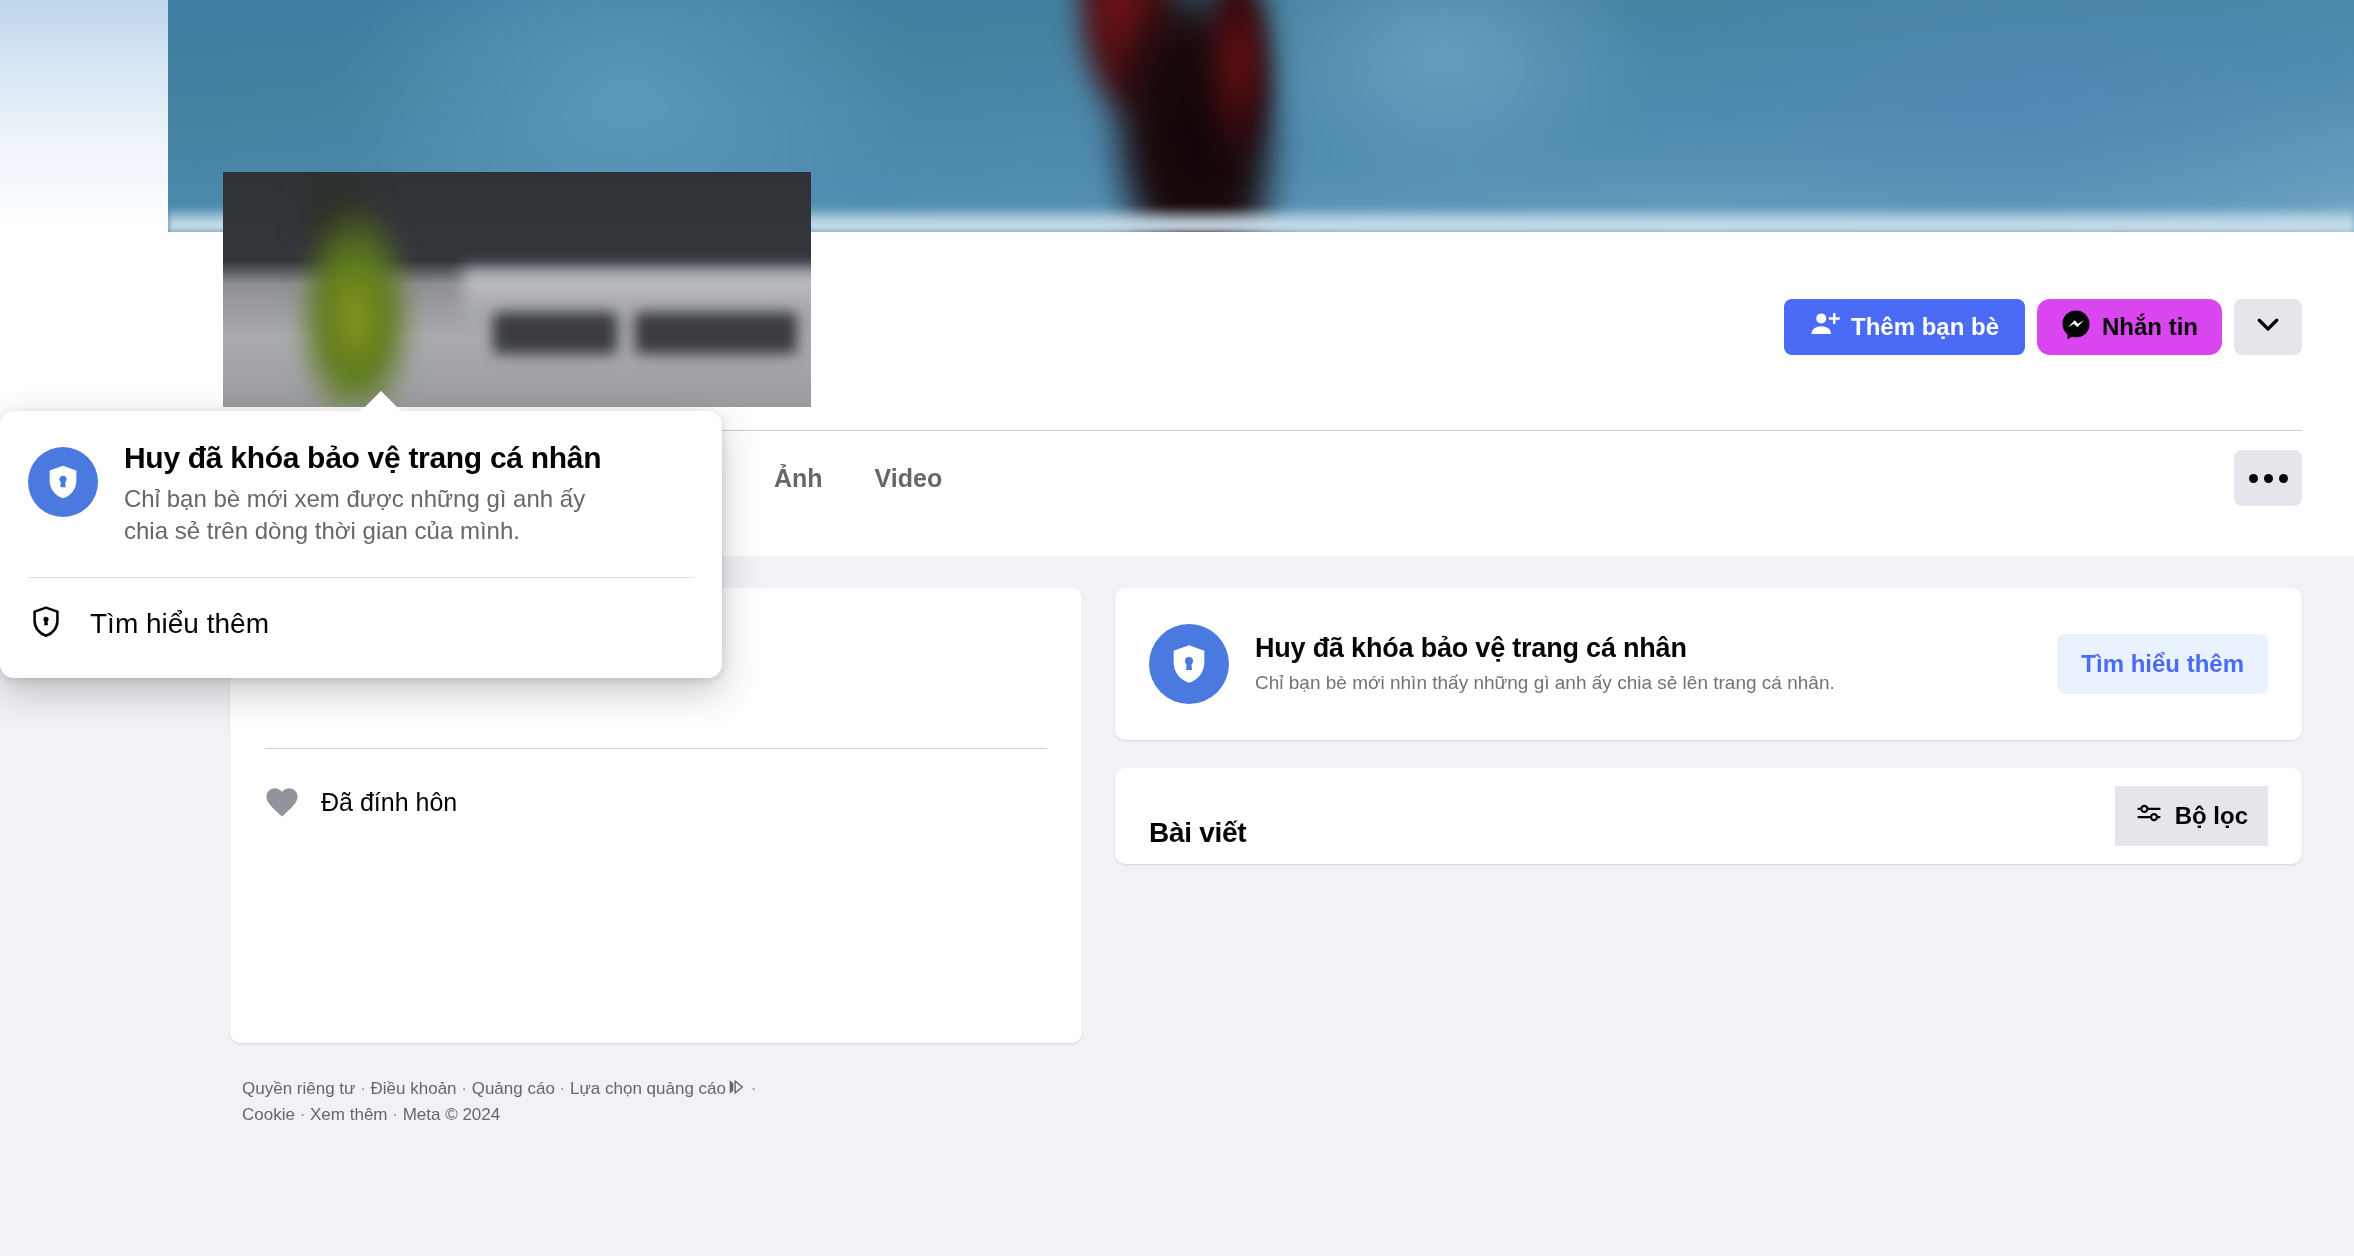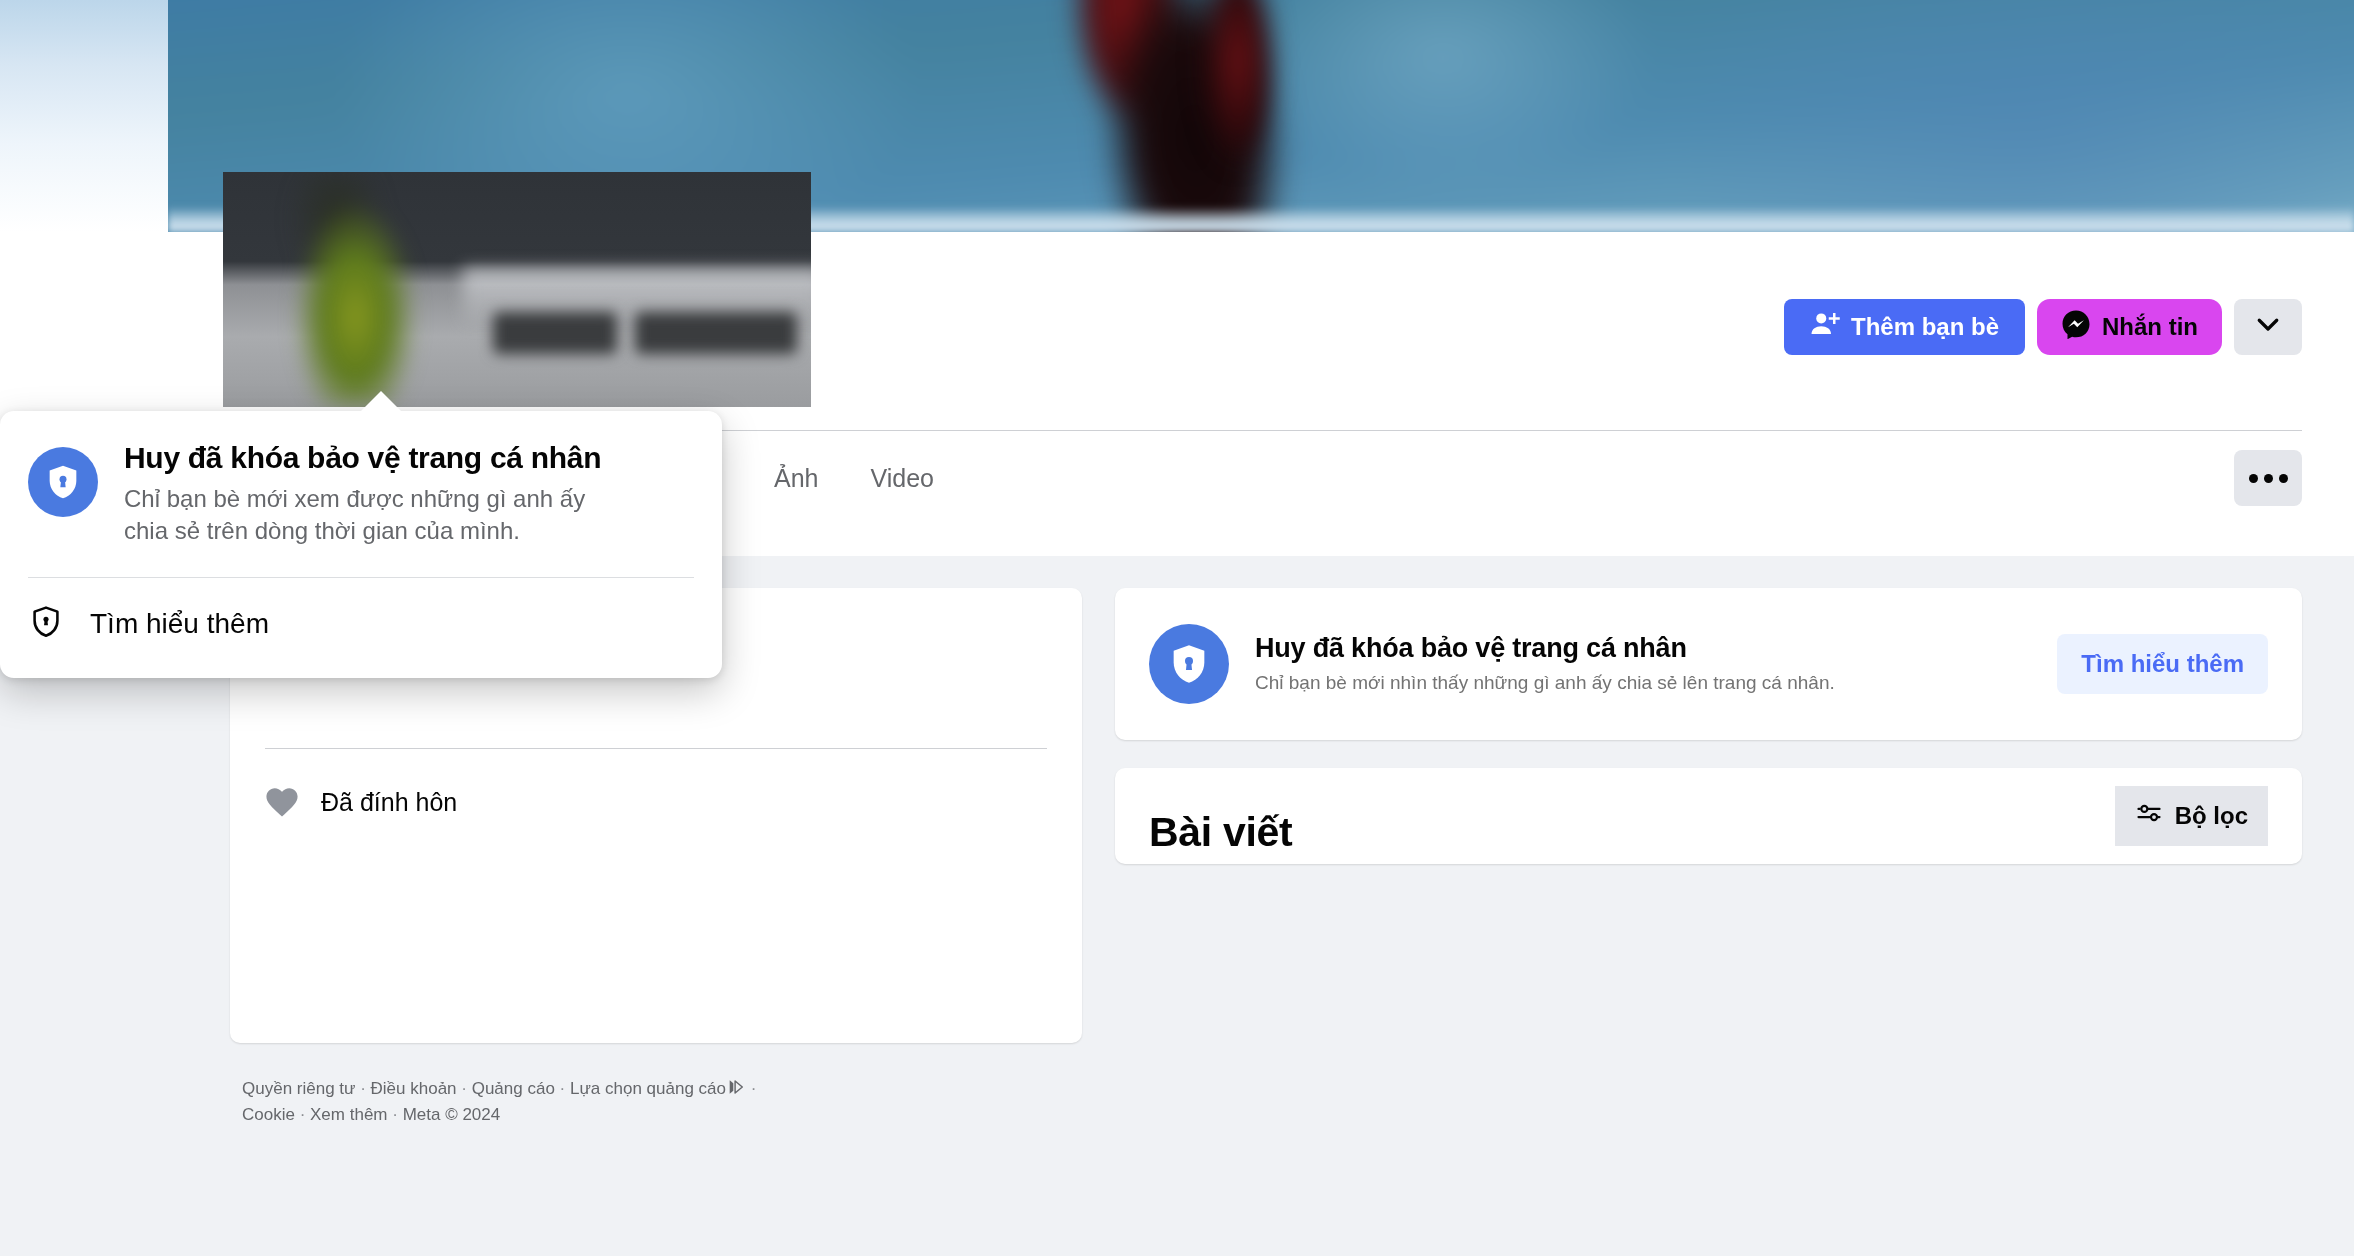--- a/index.html
+++ b/index.html
@@ -184,21 +184,21 @@
     gap: 0px;
     flex: 1;
   }
   .nav-tab {
     padding: 0 26px;
     height: 66px;
     display: flex;
     align-items: center;
     font-size: 25px;
     color: #65676b;
-    font-weight: normal;
+    font-weight: bold;
     border-radius: 8px;
     cursor: pointer;
   }
   .nav-more {
     width: 68px; height: 56px;
     background: #e4e6eb;
     border-radius: 8px;
     display: flex;
     align-items: center;
     justify-content: center;
@@ -315,21 +315,21 @@
 
   .posts-card {
     margin-top: 28px;
     display: flex;
     align-items: center;
     justify-content: space-between;
     padding: 28px 34px;
     height: 96px;
   }
   .posts-title {
-    font-size: 41px;
+    font-size: 28px;
     font-weight: bold;
     color: #050505;
     letter-spacing: -0.3px;
     margin-top: 33px;
   }
   .filter-btn {
     display: inline-flex;
     align-items: center;
     gap: 12px;
     background: #e4e6eb;

